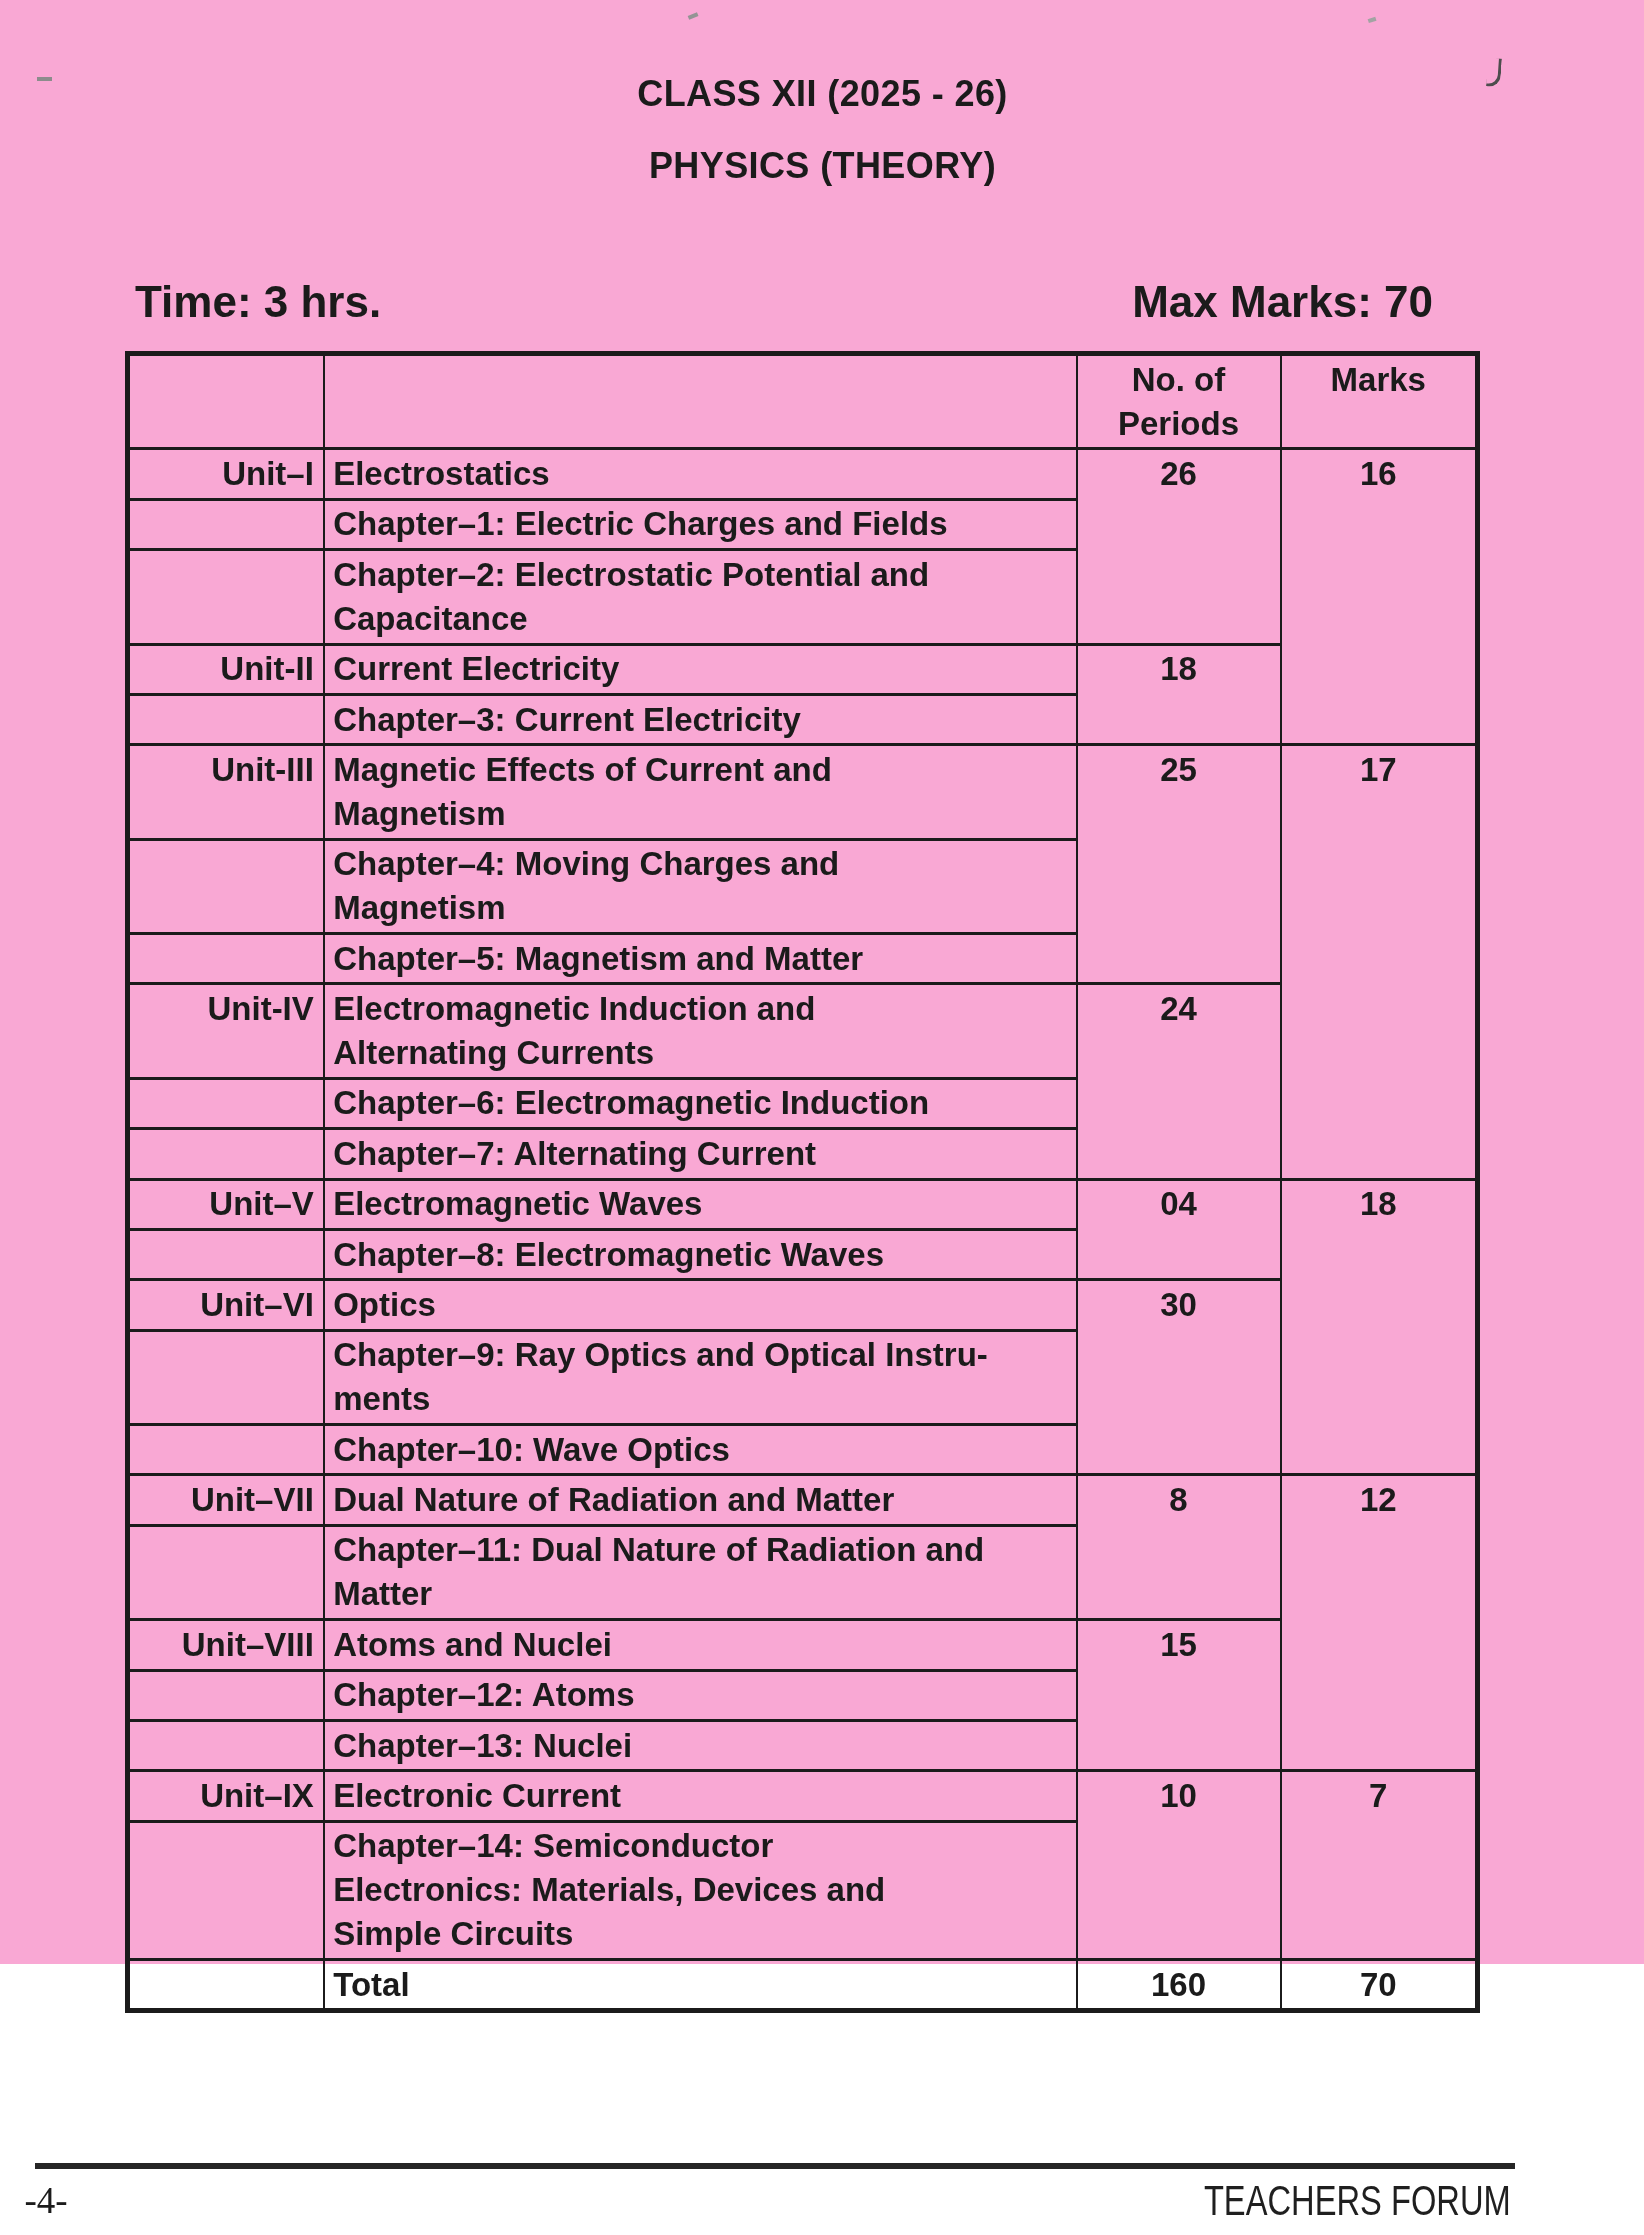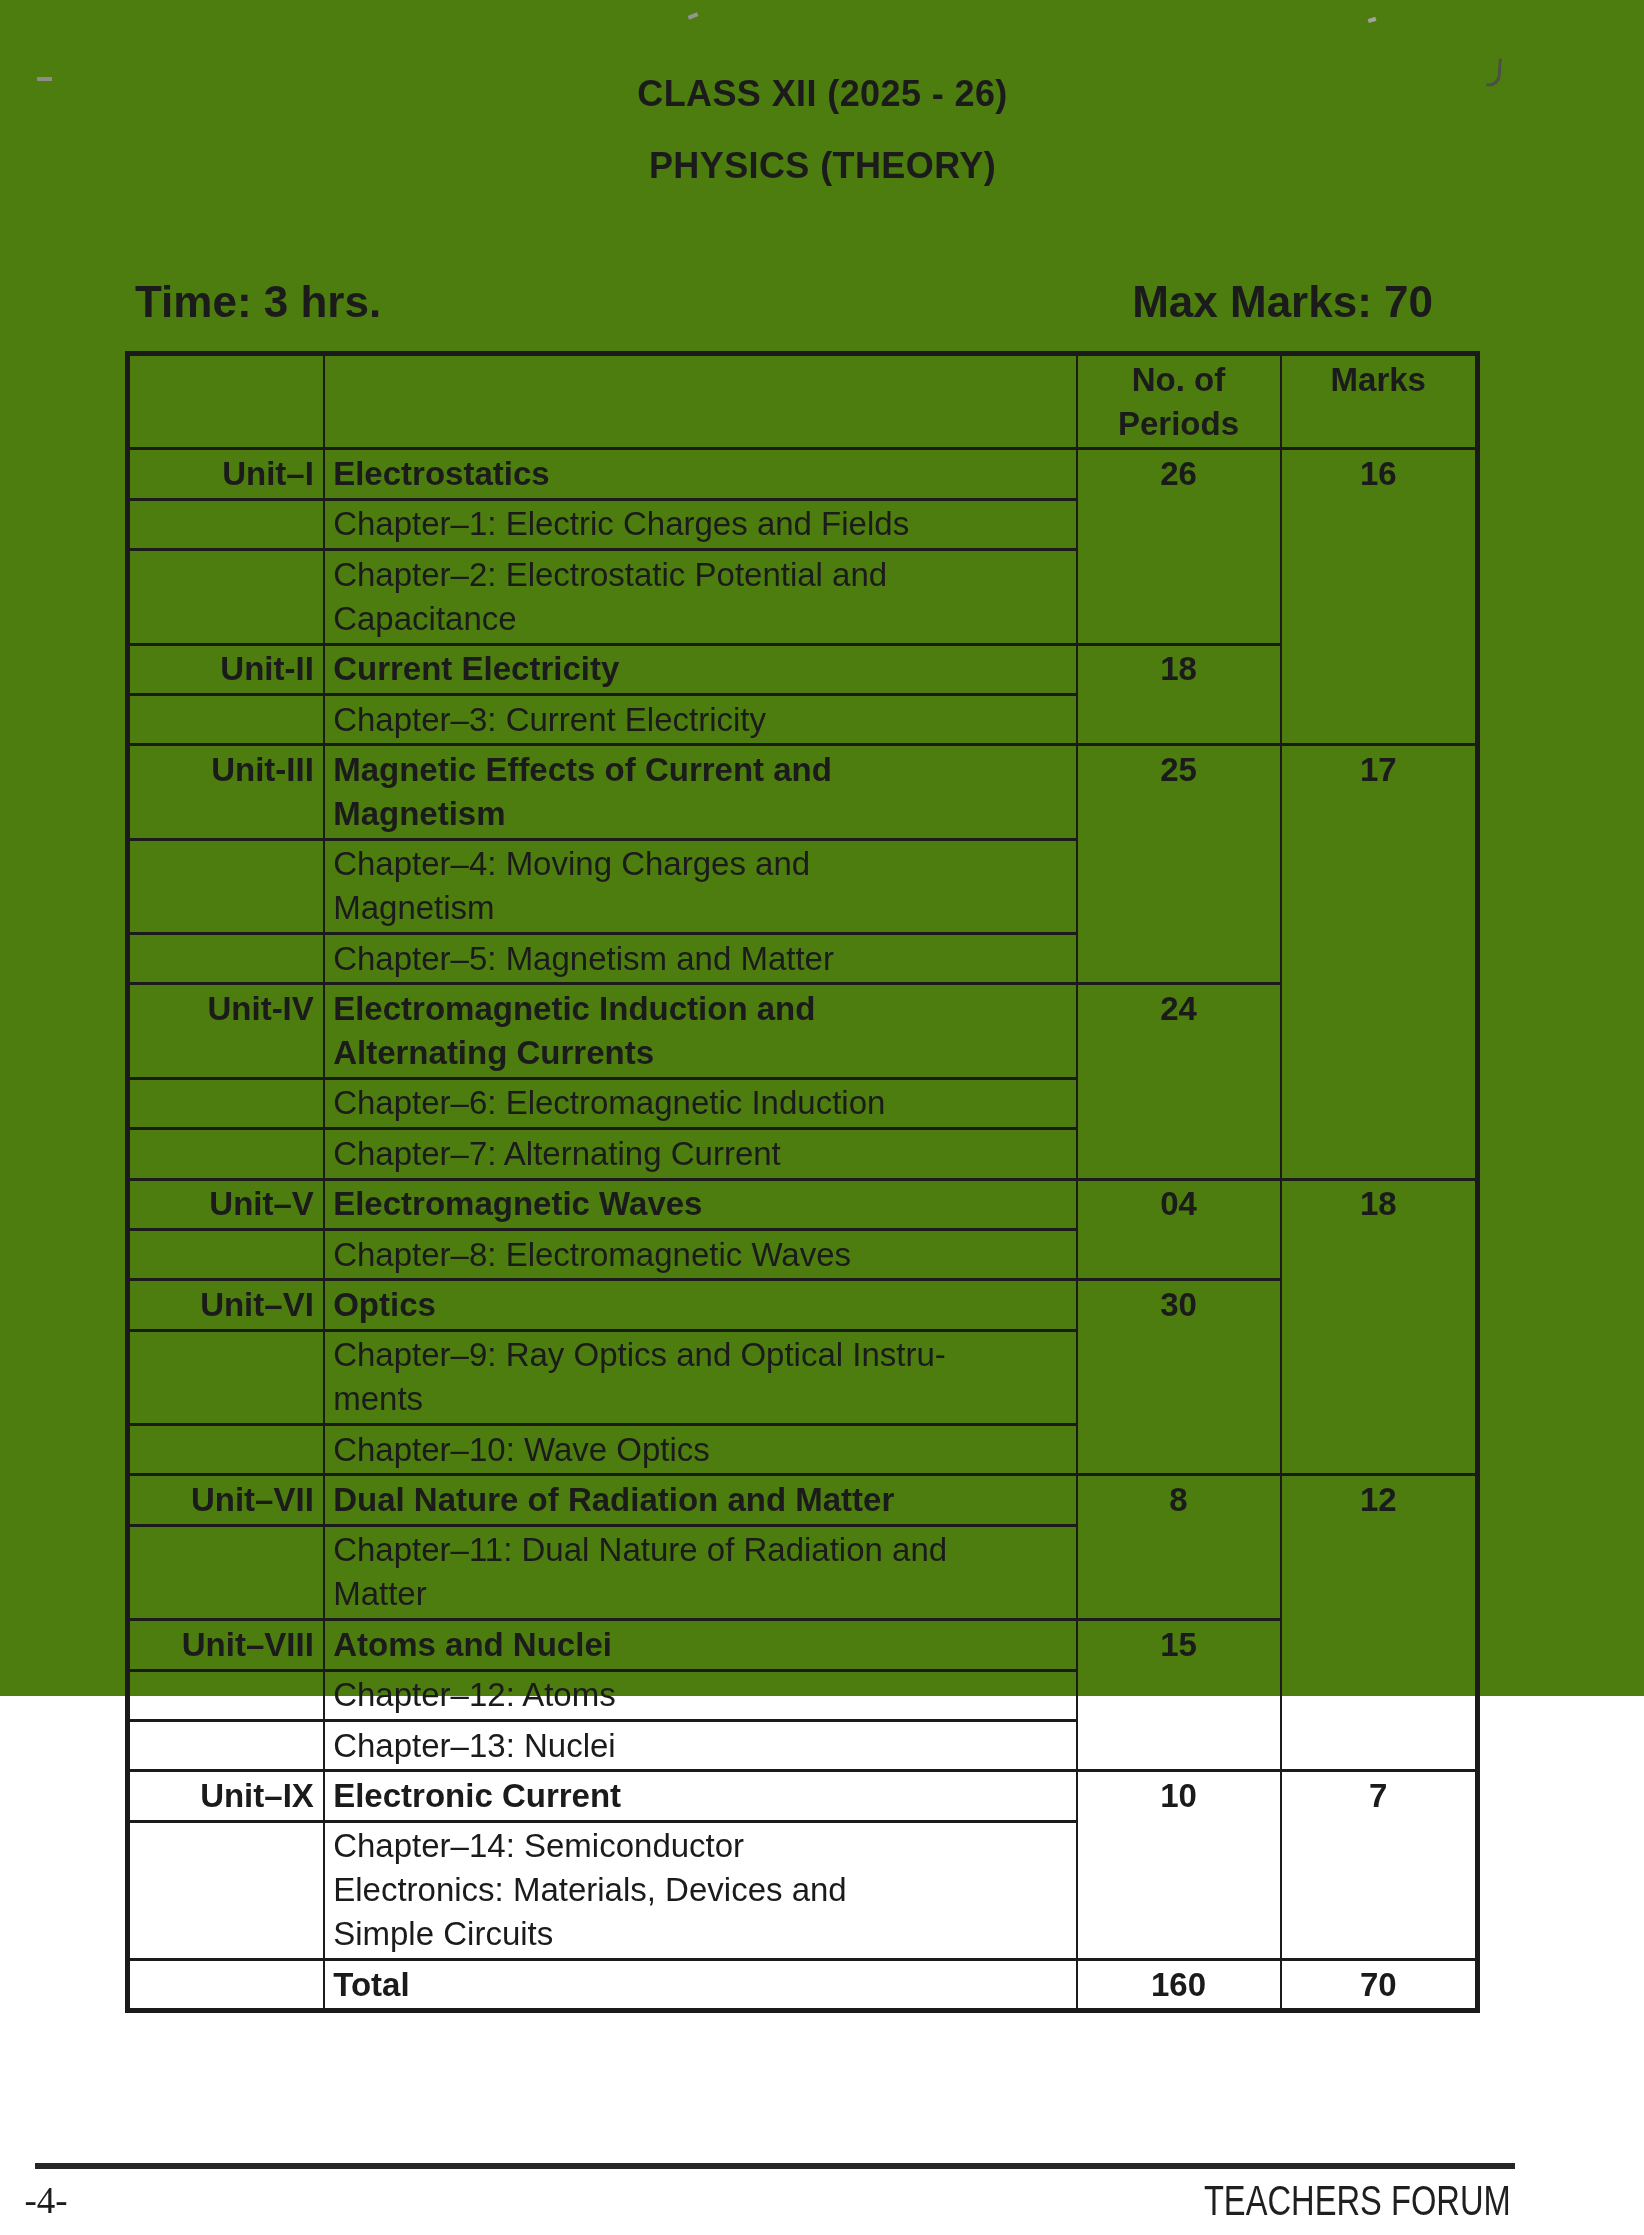--- a/index.html
+++ b/index.html
@@ -4,21 +4,21 @@
 <style>
   html, body { margin: 0; padding: 0; }
   body {
     width: 1645px; height: 2236px;
     background: #ffffff;
     font-family: "Liberation Sans", sans-serif;
     color: #1b1b1b;
     position: relative;
     overflow: hidden;
   }
-  .page { position: relative; width: 1645px; height: 1696px; background: #4d7c0f; }
+  .page { position: relative; width: 1645px; height: 1964px; background: #f9a8d4; }
 
   
   .titles { text-align: center; padding-top: 73px; }
   .title {
     font-weight: bold; font-size: 36px; line-height: 42px;
     letter-spacing: 0.4px;
   }
   .title.second { margin-top: 30px; }
 
   
@@ -53,21 +53,21 @@
   }
   .cell-unit {
     text-align: right; font-weight: bold;
     padding-top: 3.5px;
   }
   .cell-topic {
     font-weight: bold;
     padding-left: 17.5px; padding-right: 14px; padding-top: 3.5px;
   }
   .cell-chapter {
-    font-weight: normal;
+    font-weight: bold;
     padding-left: 17.5px; padding-right: 14px; padding-top: 3.5px;
   }
   .cell-num {
     text-align: center; font-weight: bold; padding-top: 3.5px;
   }
 
   
   .footer-rule {
     position: absolute; left: 35px; top: 2163px;
     width: 1480px; height: 6.1px; background: #262626;

